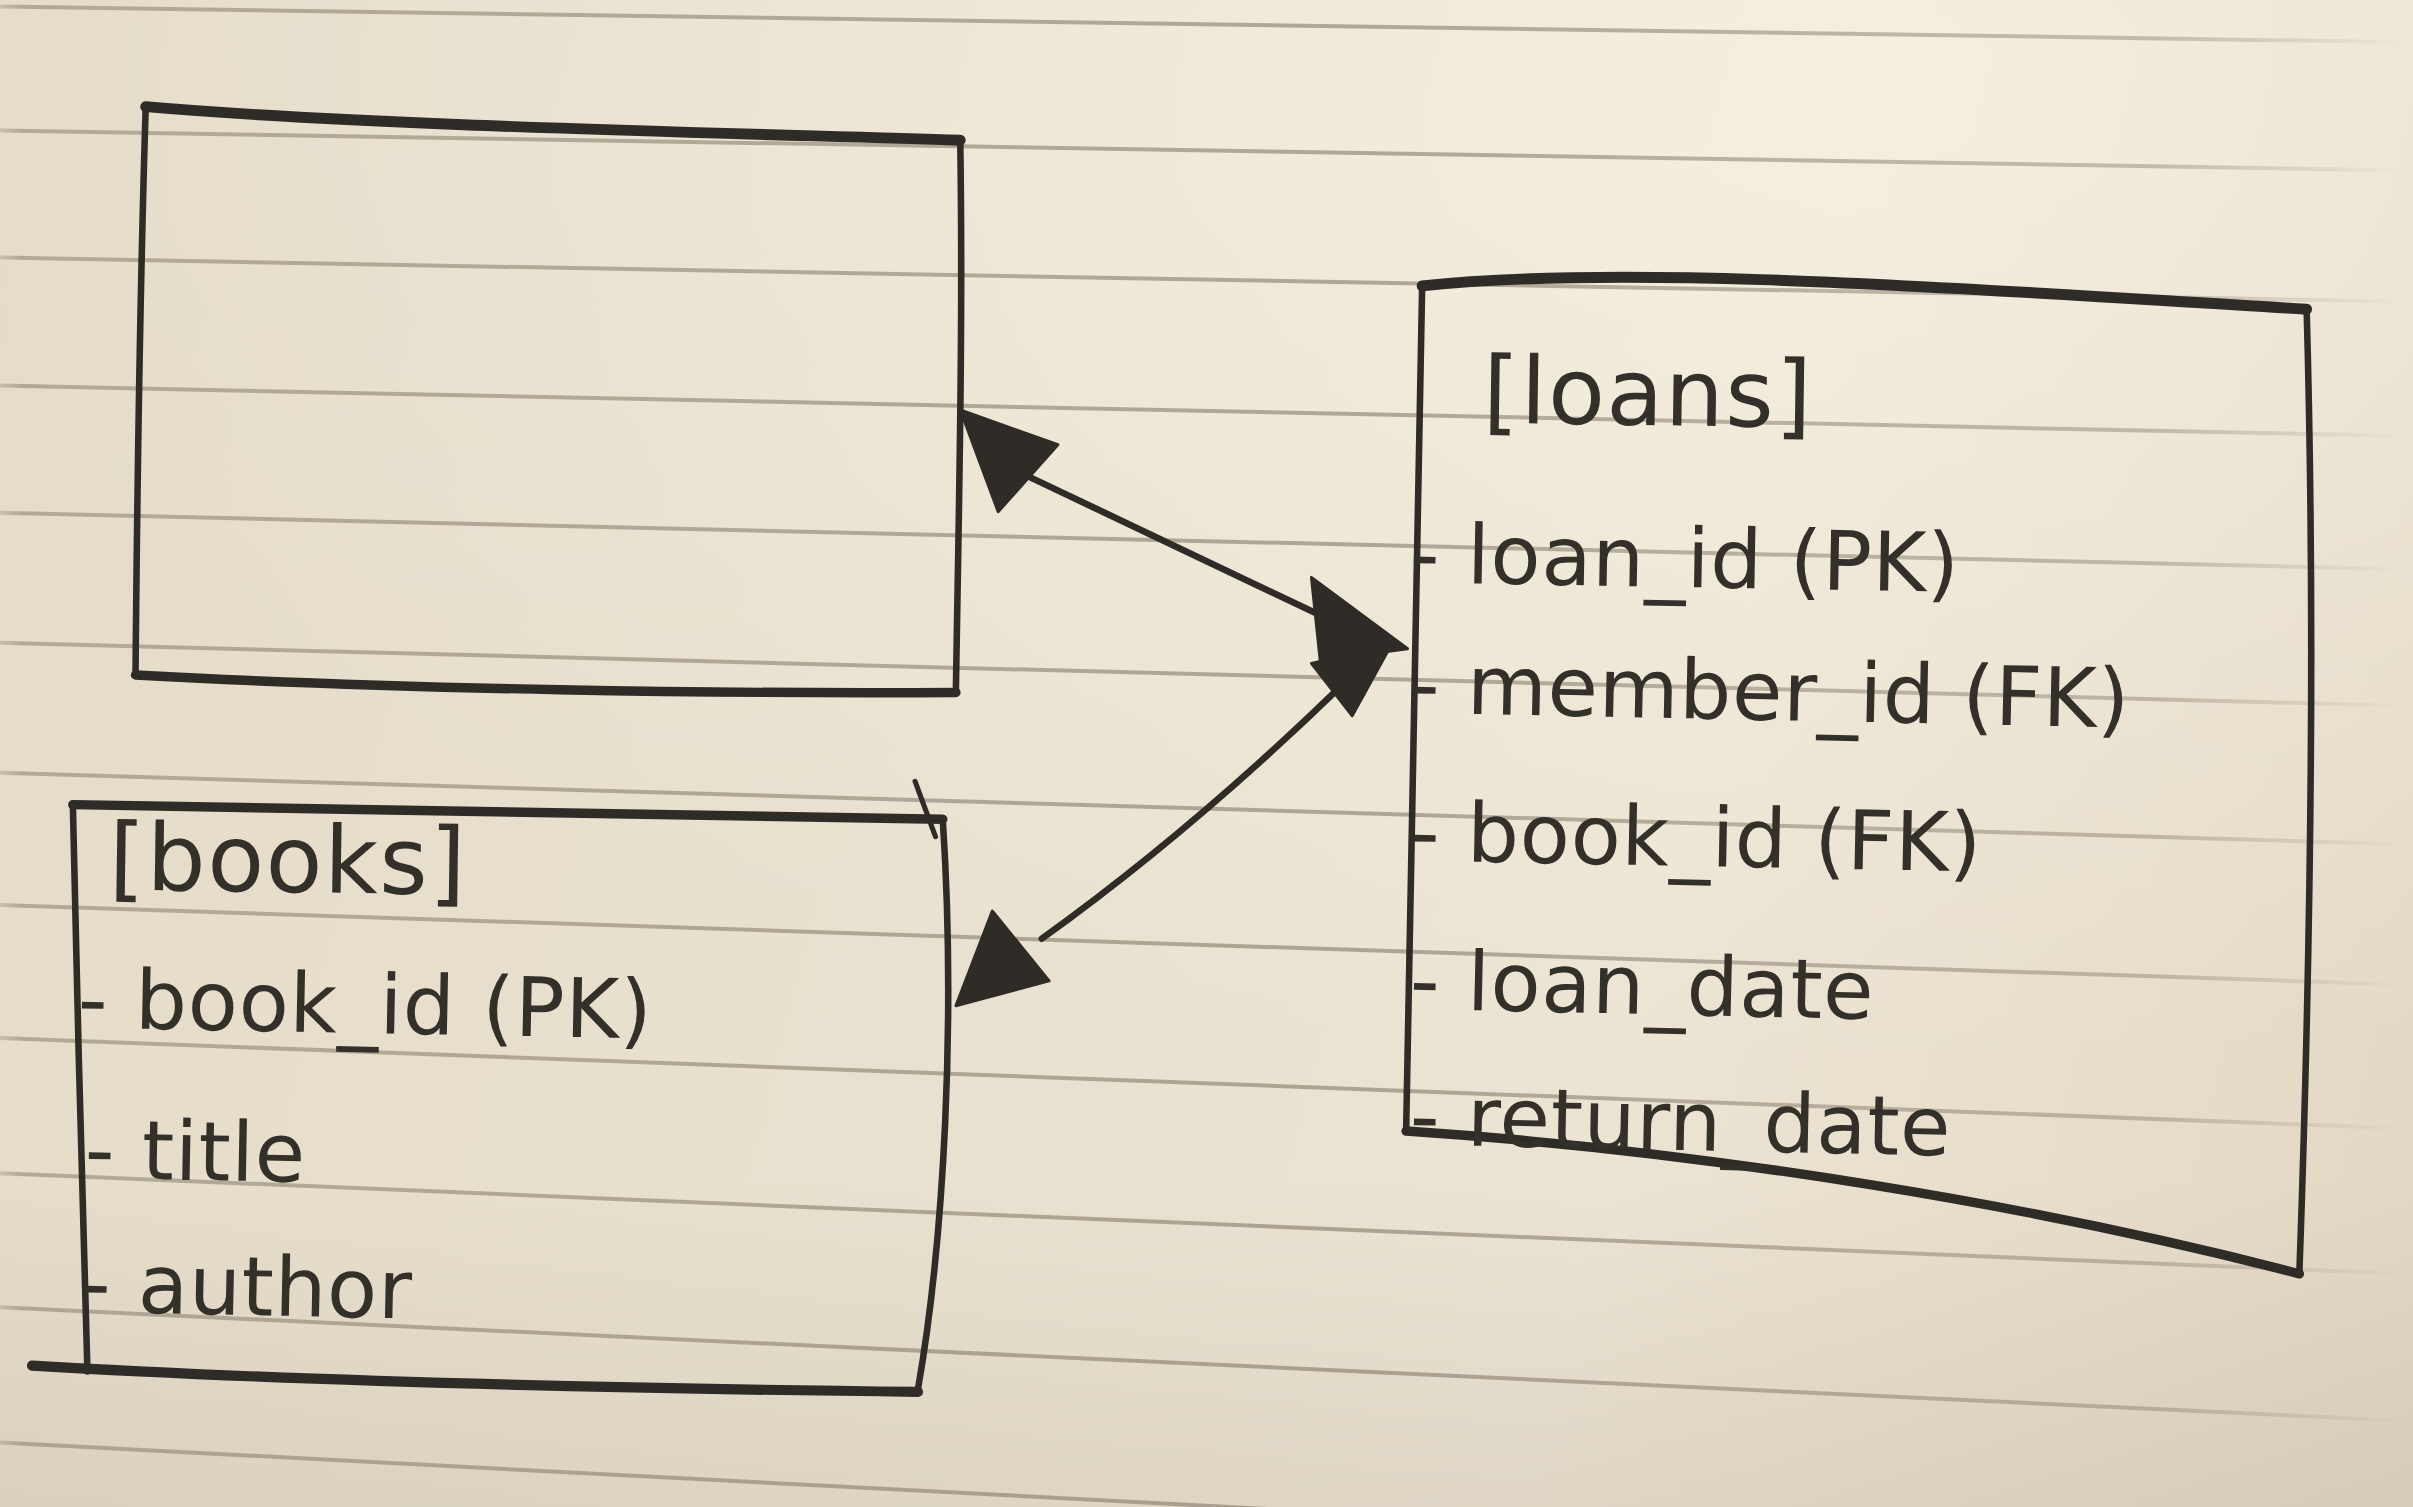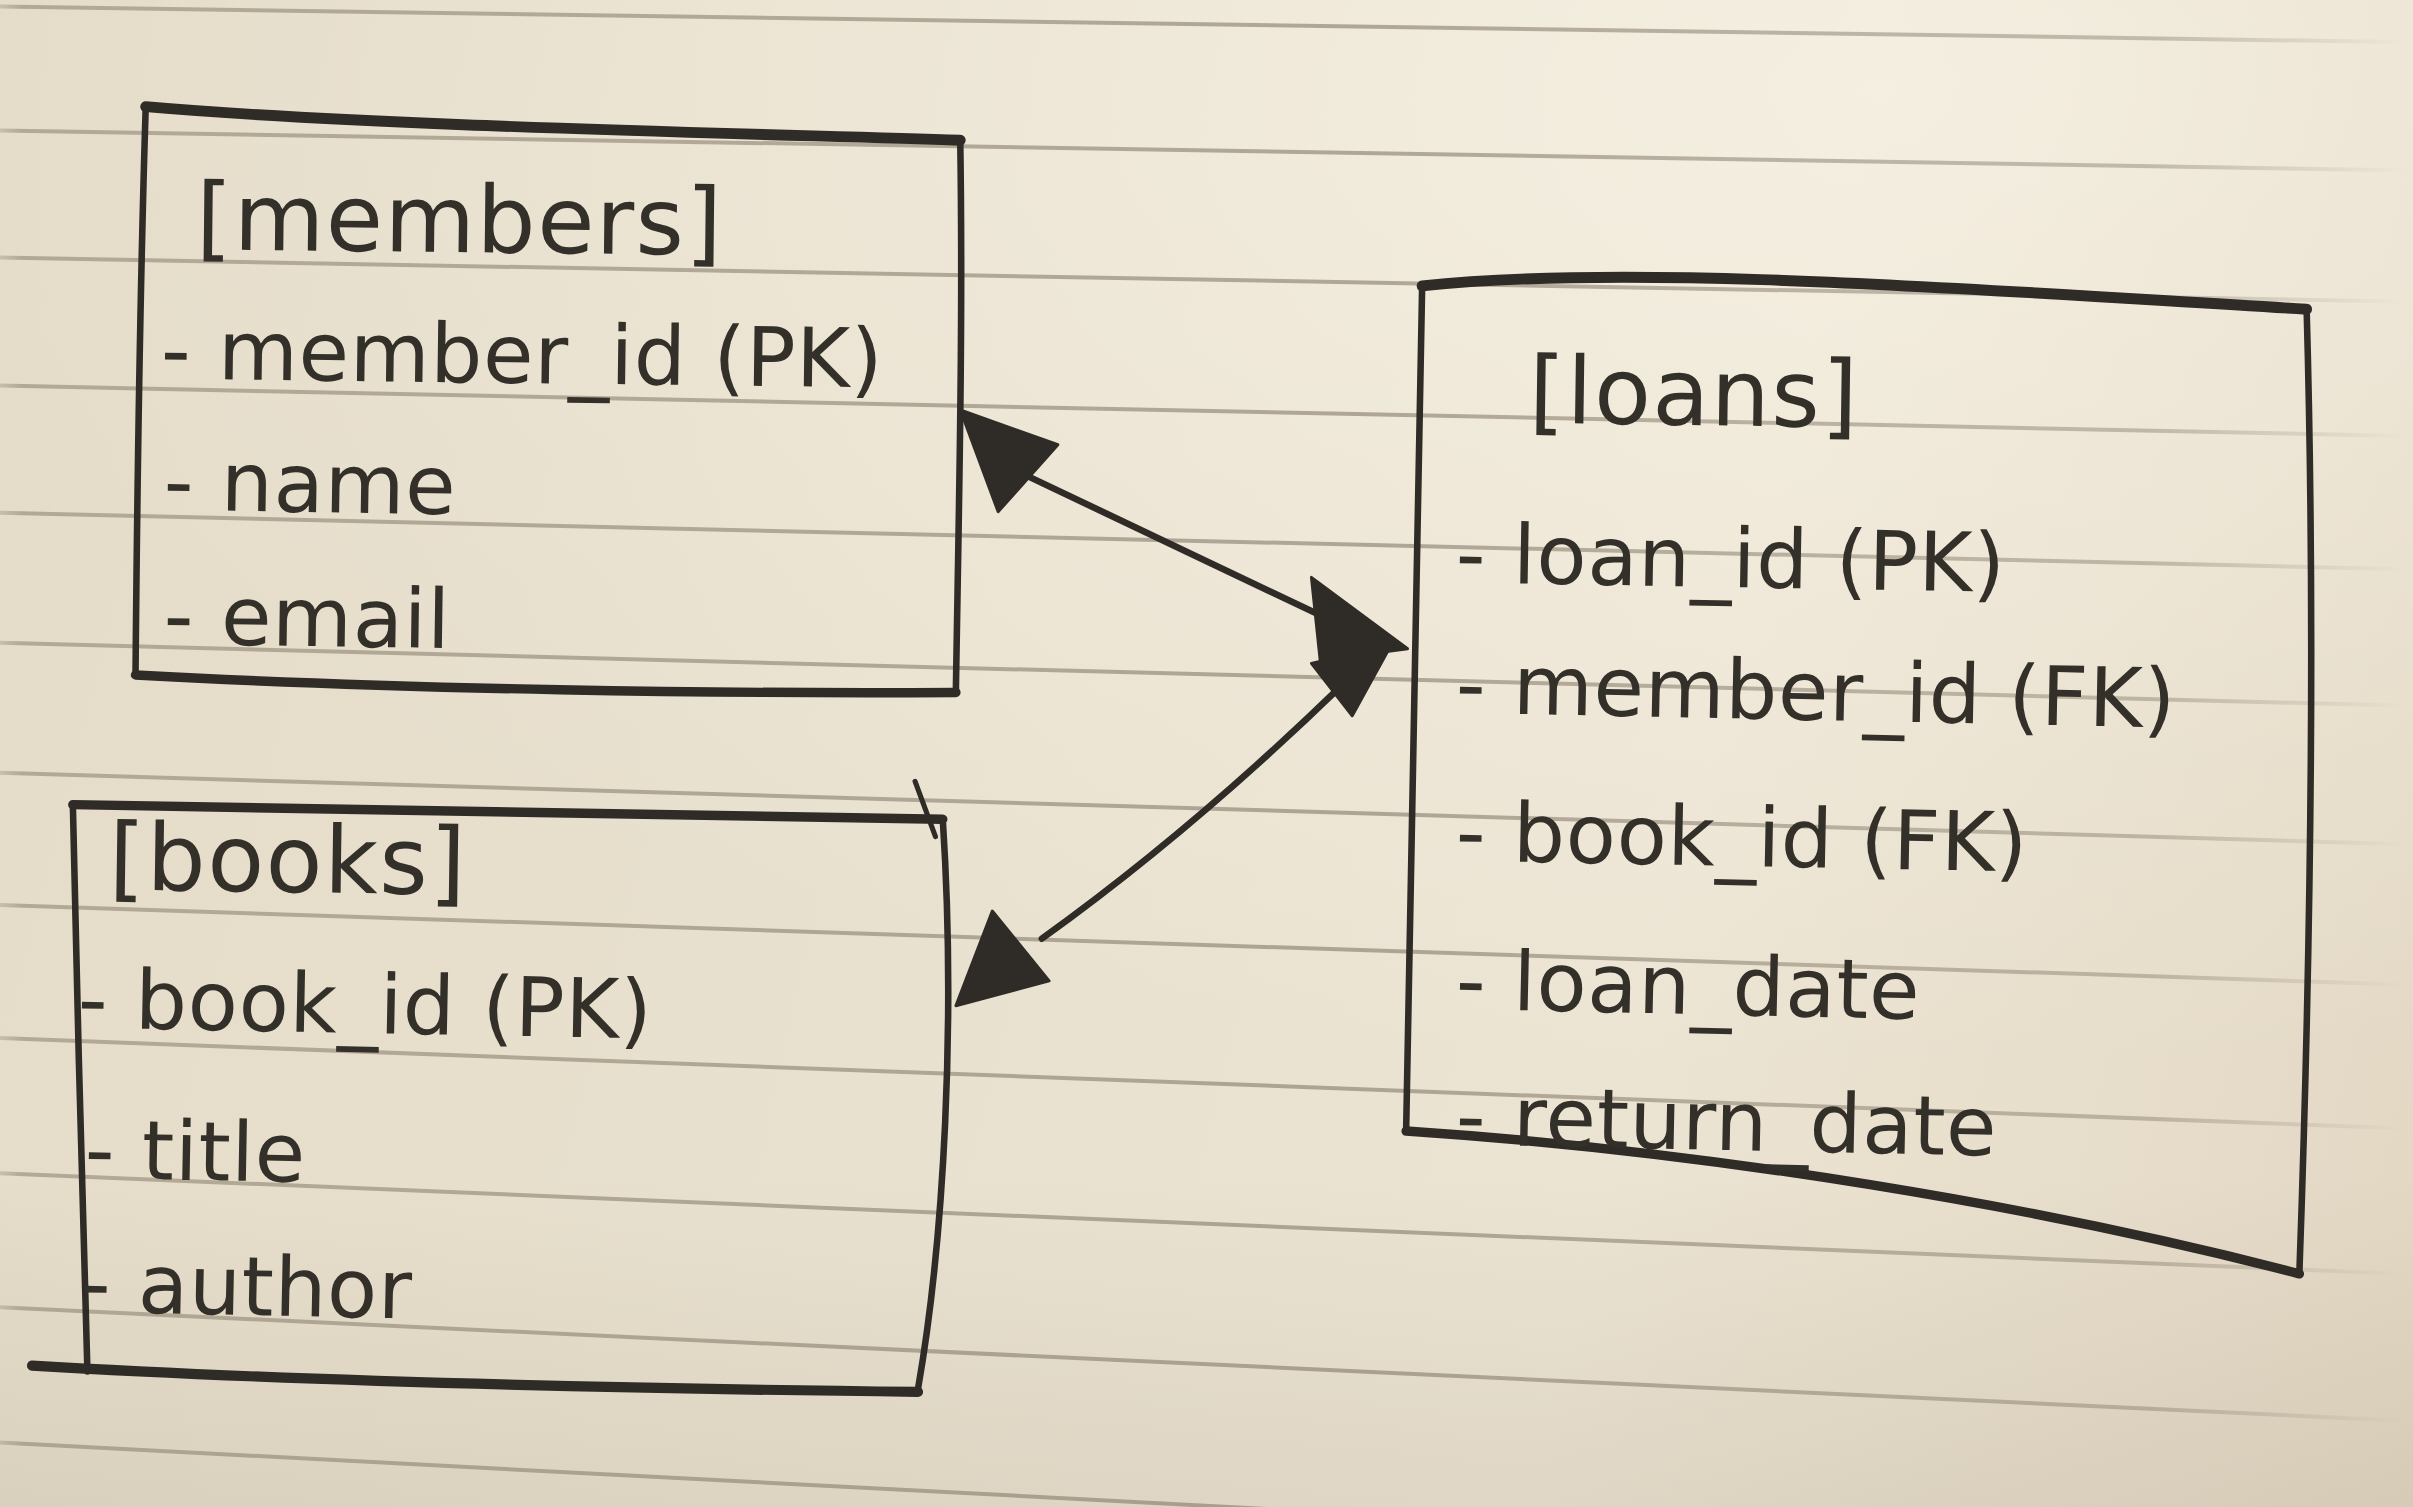--- a/index.html
+++ b/index.html
@@ -56,21 +56,21 @@
   #tbl-members .f0{left:25px; top:205px;transform:rotate(0.7deg);}
   #tbl-members .f1{left:28px; top:334px;transform:rotate(0.9deg);}
   #tbl-members .f2{left:28px; top:468px;transform:rotate(0.8deg);}
   
   #tbl-books{left:69px;top:770px;width:874px;height:590px;}
   #tbl-books .title{left:40px; top:36px; transform:rotate(0.8deg);}
   #tbl-books .f0{left:8.7px; top:187px;transform:rotate(1.1deg);}
   #tbl-books .f1{left:16px; top:334px;transform:rotate(1.0deg);}
   #tbl-books .f2{left:11.7px; top:469px;transform:rotate(1.2deg);}
   
-  #tbl-loans{left:1416px;top:281px;width:904px;height:849px;}
+  #tbl-loans{left:1370px;top:281px;width:904px;height:849px;}
   #tbl-loans .title{left:113px;top:58px; transform:rotate(0.8deg);}
   #tbl-loans .f0{left:40px; top:230px;transform:rotate(1.0deg);}
   #tbl-loans .f1{left:40px; top:363px;transform:rotate(1.2deg);}
   #tbl-loans .f2{left:40px; top:509px;transform:rotate(1.1deg);}
   #tbl-loans .f3{left:40px; top:657px;transform:rotate(1.3deg);}
   #tbl-loans .f4{left:40px; top:793px;transform:rotate(1.2deg);}
 </style>
 </head>
 <body>
 
@@ -121,26 +121,20 @@
       <polygon points="1932,890 1800,792 1812,906"></polygon>
     </g>
 
     <g>
       <path d="M1842,940 Q1636,1140 1430,1288" stroke-width="9"></path>
       <polygon points="1910,884 1800,910 1856,982"></polygon>
       <polygon points="1312,1380 1362,1250 1440,1346"></polygon>
     </g>
   </svg>
 
-  <div class="tbl" id="tbl-members">
-    <div class="title">[members]</div>
-    <div class="field f0">- member_id (PK)</div>
-    <div class="field f1">- name</div>
-    <div class="field f2">- email</div>
-  </div>
 
   <div class="tbl" id="tbl-books">
     <div class="title">[books]</div>
     <div class="field f0">- book_id (PK)</div>
     <div class="field f1">- title</div>
     <div class="field f2">- author</div>
   </div>
 
   <div class="tbl" id="tbl-loans">
     <div class="title">[loans]</div>

